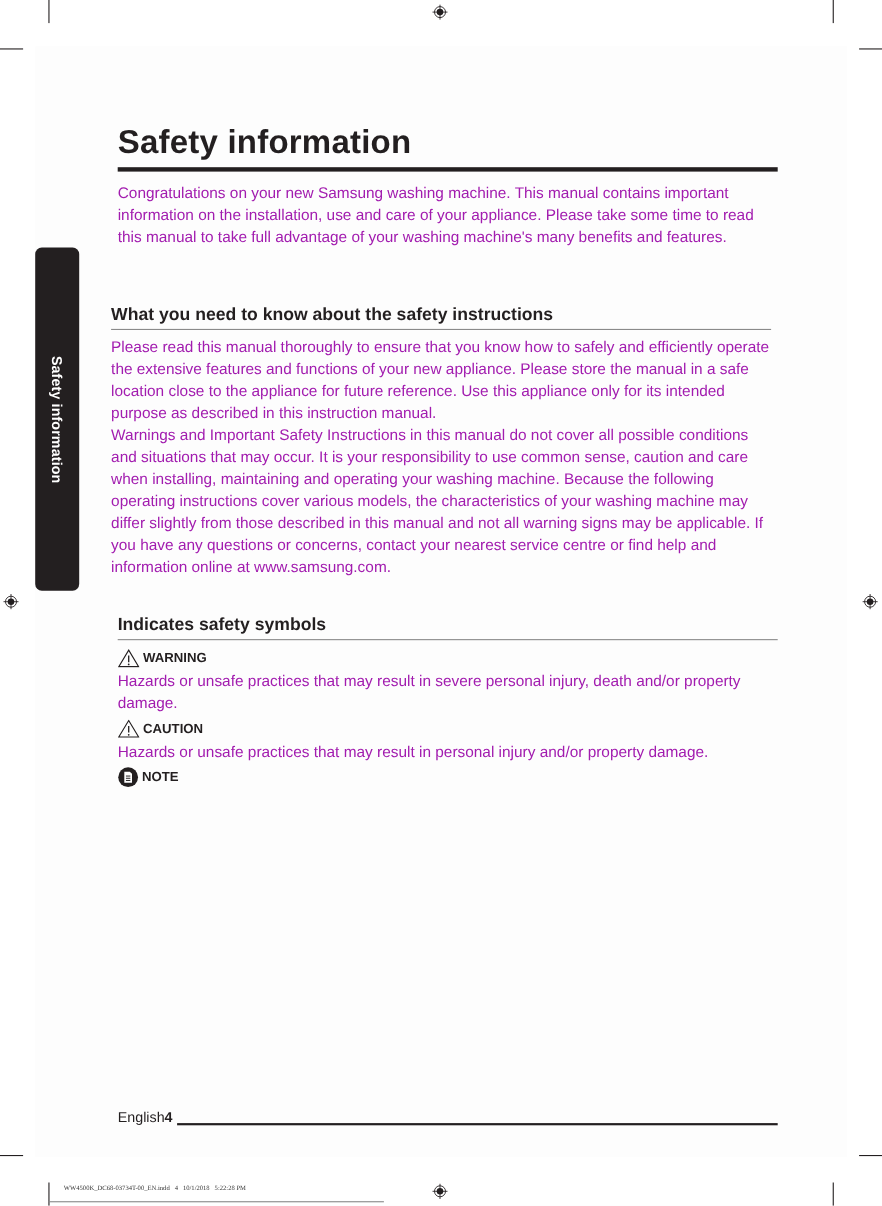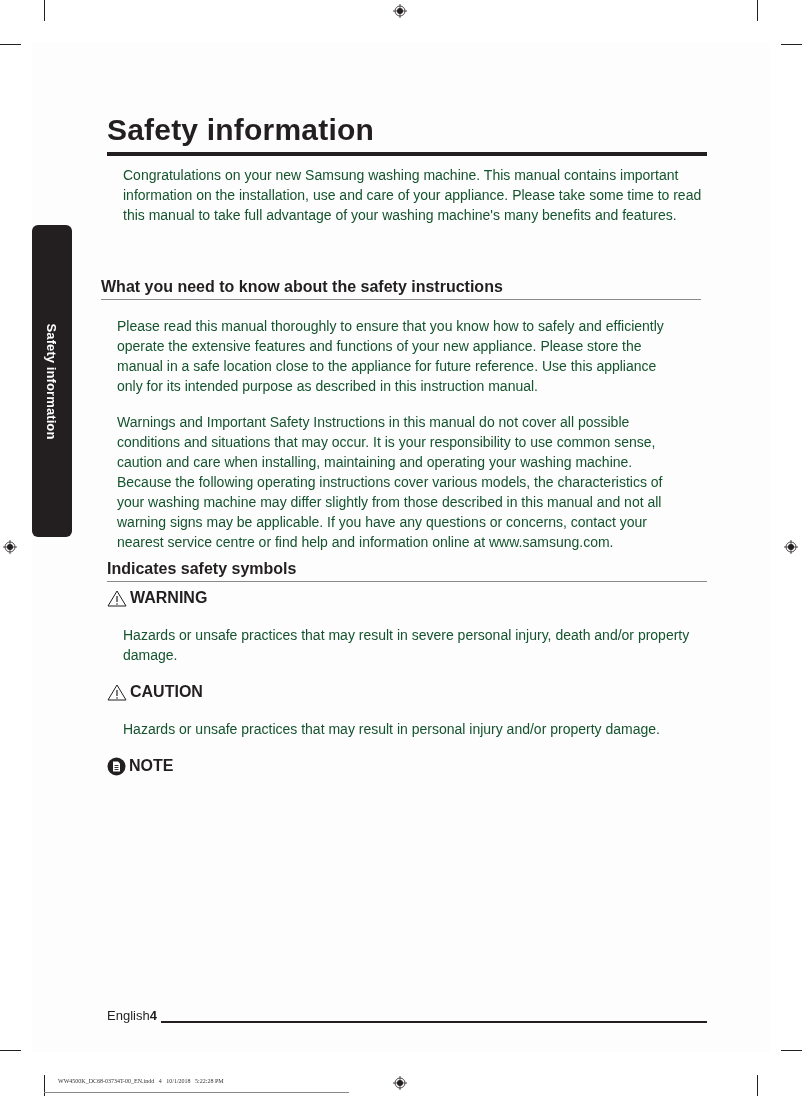--- a/index.html
+++ b/index.html
@@ -30,33 +30,33 @@
     display: inline-block; transform: rotate(90deg); white-space: nowrap;
     color: #ffffff; font-weight: bold; font-size: 13px; letter-spacing: 0.1px;
   }
   .content { position: absolute; left: 107px; top: 108px; width: 600px; }
   h1 {
     margin: 0; font-size: 30px; font-weight: bold; line-height: 44px; letter-spacing: 0.2px;
     color: #231f20;
   }
   .title-rule { height: 4px; background: #231f20; margin-top: 0px; }
   p {
-    margin: 16px; font-size: 14px; line-height: 20px; color: #14532d;
+    margin: 0; font-size: 14px; line-height: 20px; color: #a21caf;
   }
   .intro { margin-top: 9px; width: 600px; }
   h2 {
     margin: 0; font-size: 16px; font-weight: bold; line-height: 22px; color: #231f20;
   }
   .sec-rule { height: 1px; background: #8a8a8a; margin-top: 1px; }
   .section1 { position: absolute; left: 101px; top: 276px; width: 600px; }
   .section2 { position: absolute; left: 107px; top: 558px; width: 600px; }
   .sec-body { margin-top: 5px; }
   .sym-head {
     display: flex; align-items: center; gap: 3px; margin-top: 2px; height: 22px;
-    font-weight: bold; font-size: 16px;
+    font-weight: bold; font-size: 12px;
   }
   .sym-head svg { display: block; }
   .footer { position: absolute; left: 107px; top: 1008px; width: 600px; display: flex; align-items: flex-end; }
   .footer-lang { font-size: 13px; color: #231f20; }
   .footer-num { font-size: 13px; color: #231f20; font-weight: bold; }
   .footer-rule { flex: 1; height: 2px; background: #231f20; margin-left: 4px; margin-top: 2px; }
   .slug {
     position: absolute; left: 58px; top: 1078px; font-family: "Liberation Serif", serif;
     font-size: 6px; color: #333;
   }

